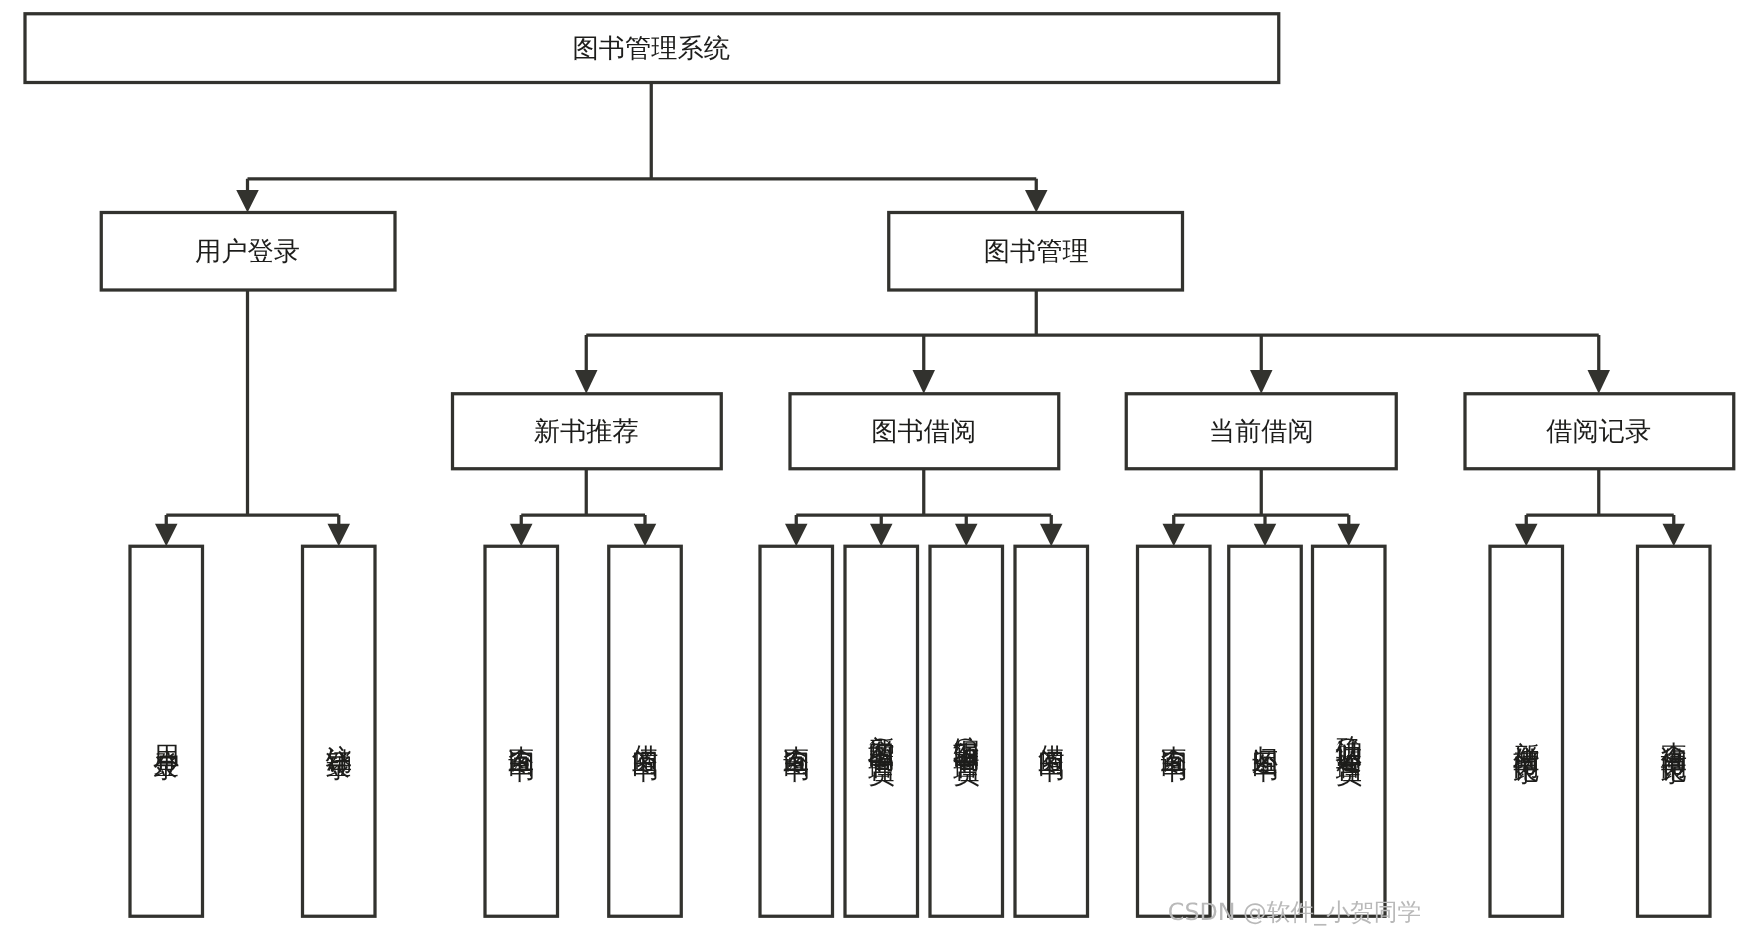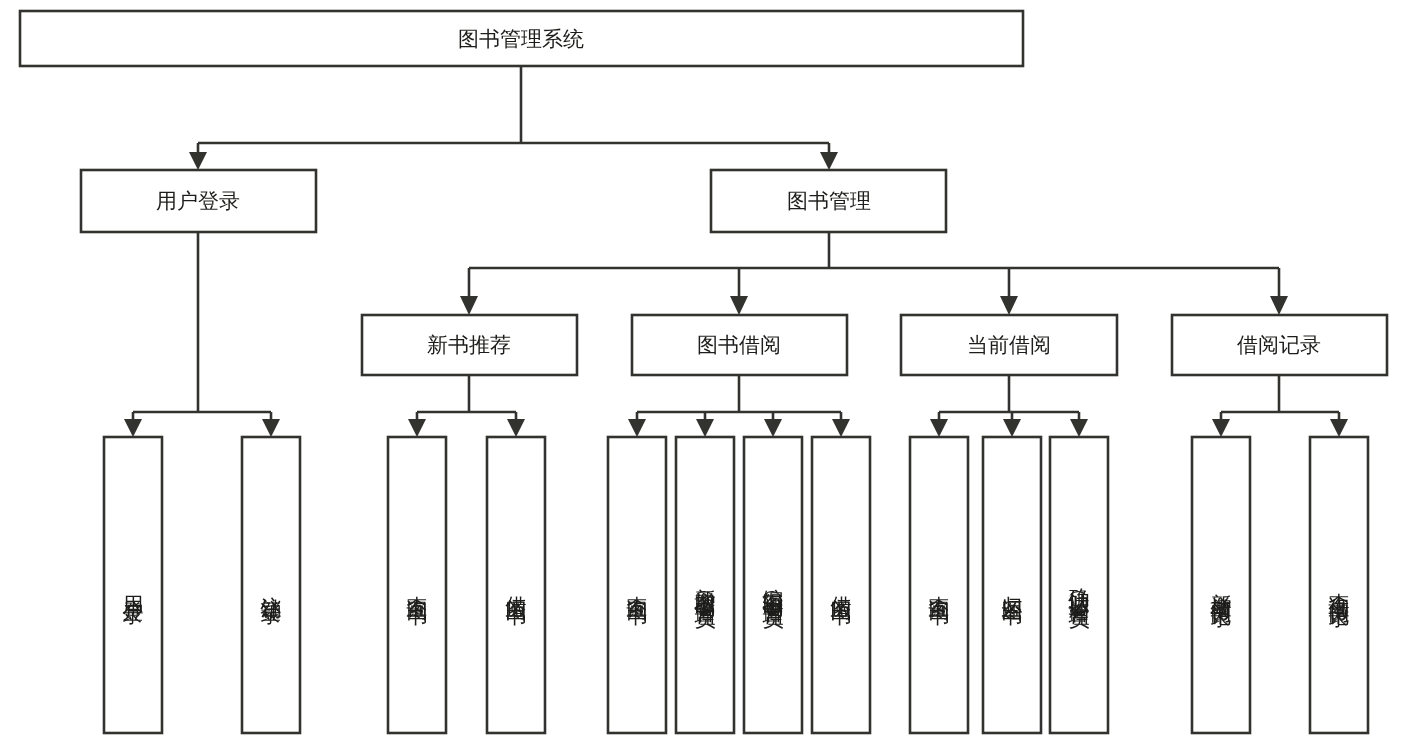--- a/index.html
+++ b/index.html
@@ -249,14 +249,15 @@
       <text class="leaf-label-v" x="1221" y="585">新增借阅记录</text>
     </g>
 
     <g>
       <rect class="node-rect" x="1310" y="437" width="58" height="296"></rect>
       <text class="leaf-label-v" x="1339" y="585">查询借阅记录</text>
     </g>
 
   </svg>
 
+  <div class="watermark">CSDN @软件_小贺同学</div>
 
 </div>
 
 </body></html>

